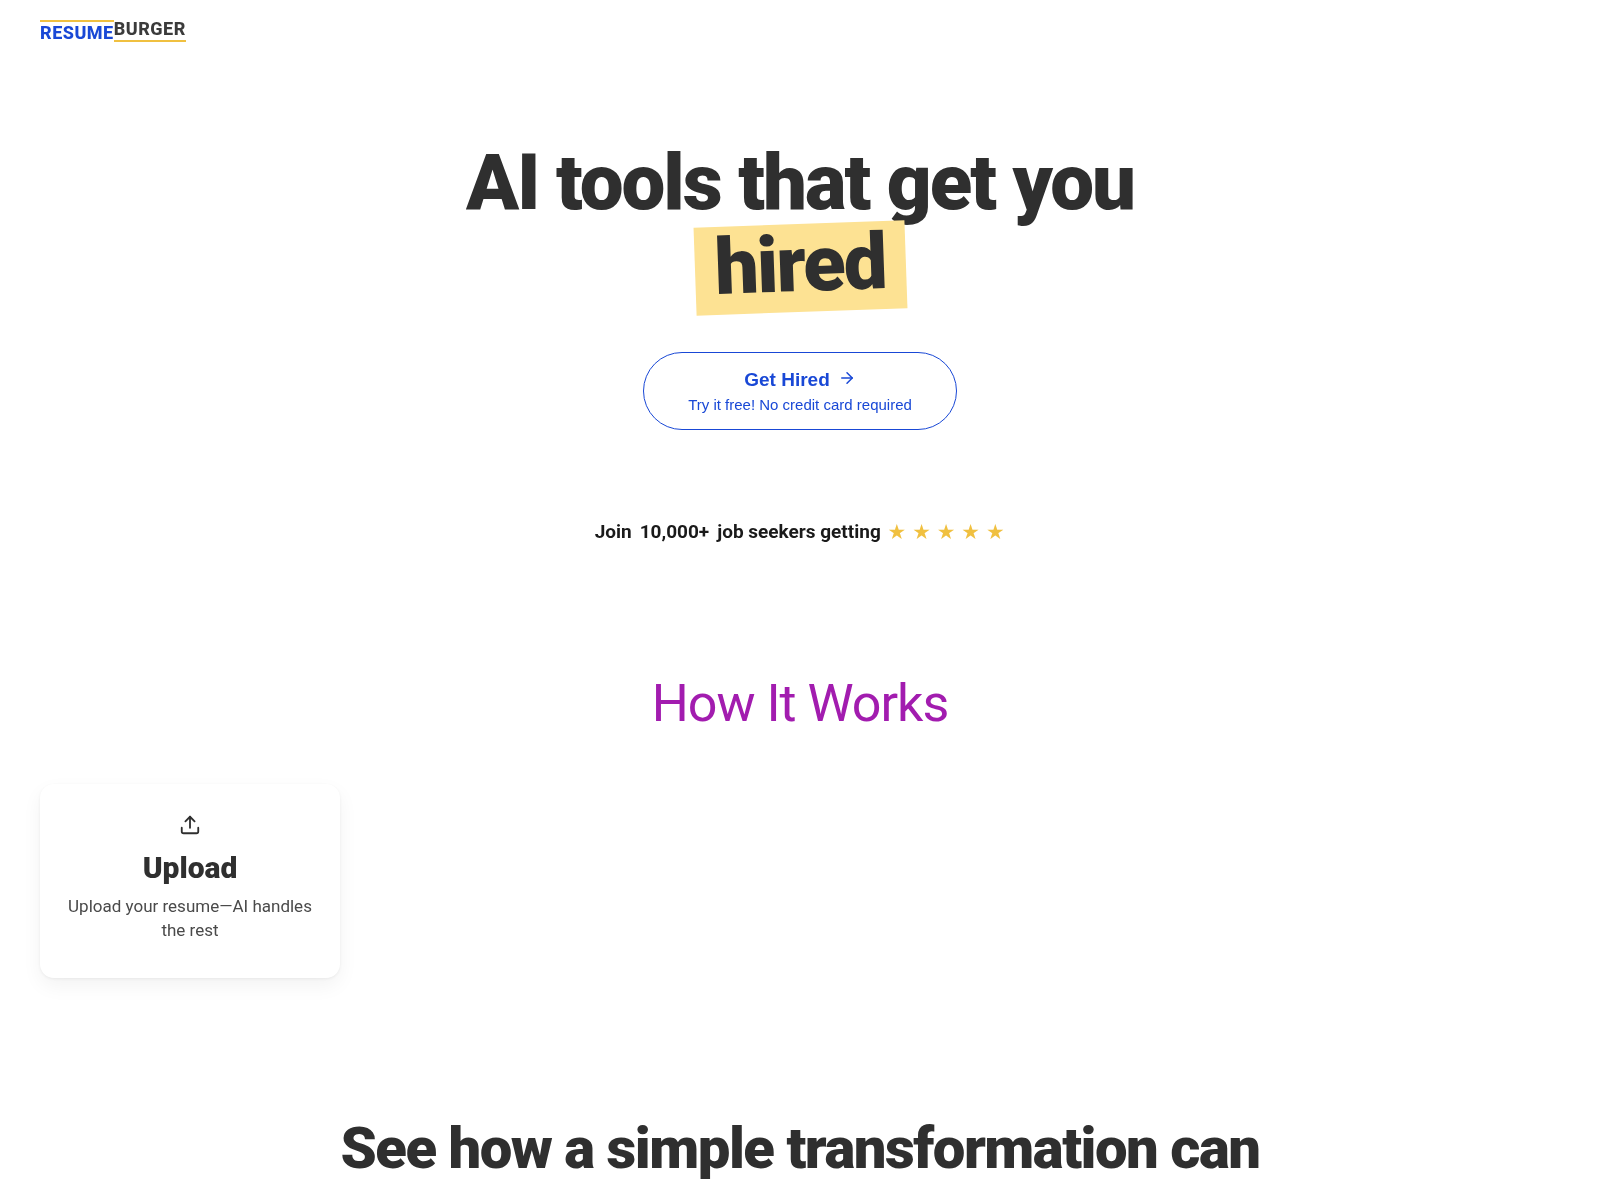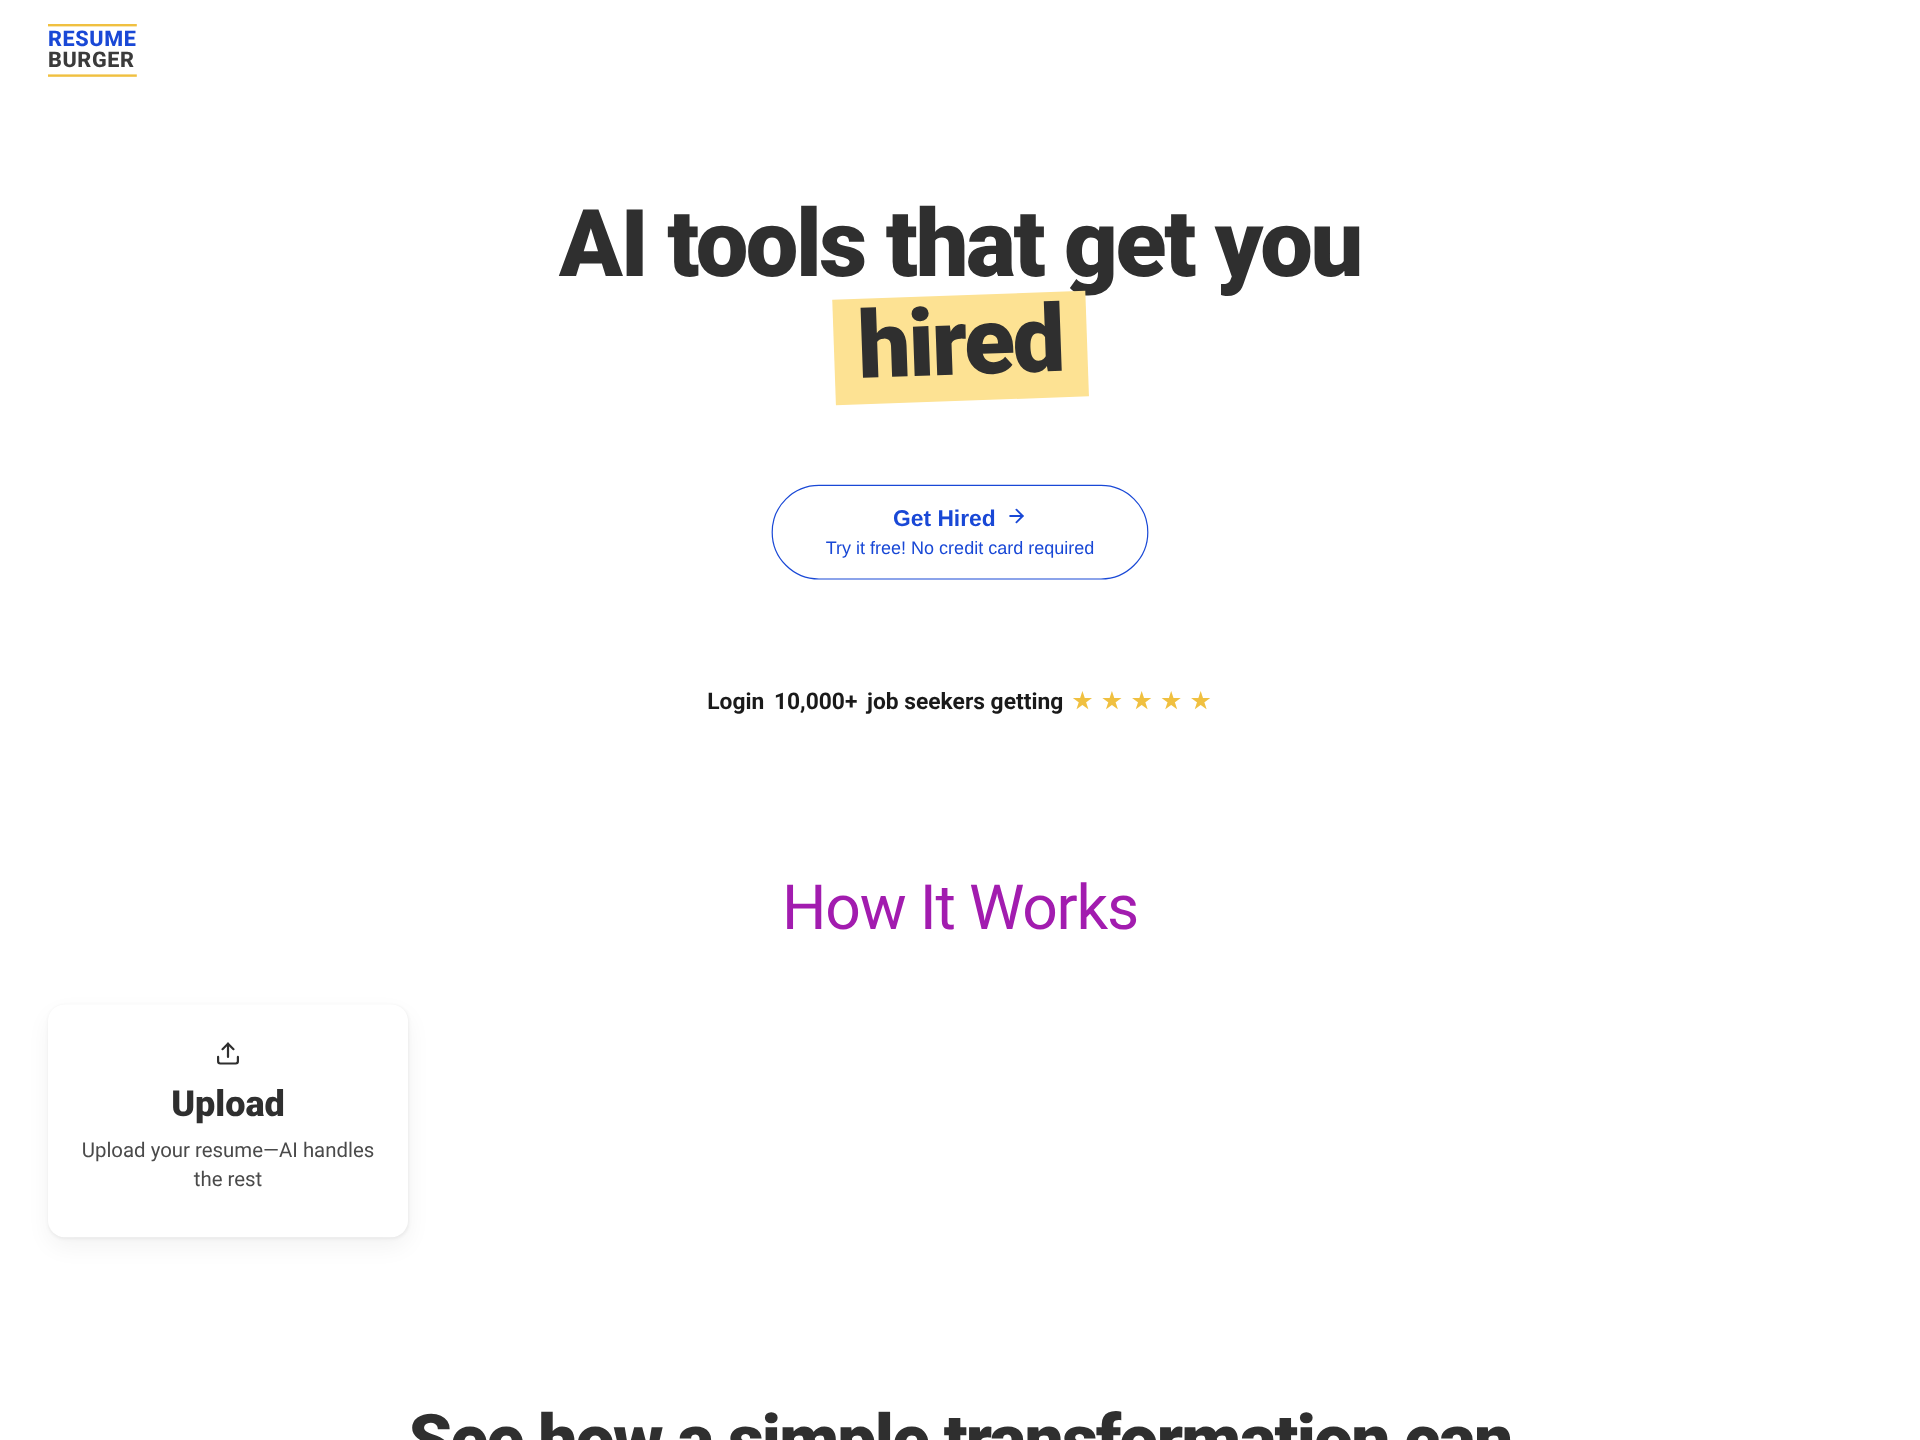--- a/index.html
+++ b/index.html
@@ -10,25 +10,26 @@
       width: 1600px;
     }
     header {
       display: flex;
       justify-content: space-between;
       align-items: center;
       padding: 20px 40px;
     }
     .logo {
       display: flex;
-      flex-direction: column;
+      flex-direction: row;
       line-height: 1;
       font-weight: 800;
       font-size: 18px;
       letter-spacing: 0.5px;
+      align-items: flex-end;
     }
     .logo-top {
       color: #1948d6;
       border-top: 2px solid #f0c040;
       padding-top: 2px;
     }
     .logo-bottom {
       color: #3b3b3b;
       border-bottom: 2px solid #f0c040;
       padding-bottom: 2px;
@@ -63,21 +64,21 @@
       color: #2f2f2f;
       letter-spacing: -2px;
     }
     .highlight {
       display: inline-block;
       background: #fde293;
       padding: 0 20px 6px 20px;
       transform: rotate(-2deg);
     }
     .cta-btn {
-      margin-top: 70px;
+      margin-top: 40px;
       display: inline-flex;
       flex-direction: column;
       align-items: center;
       gap: 4px;
       border: 1.5px solid #1948d6;
       border-radius: 999px;
       padding: 16px 44px;
       background: #fff;
       cursor: pointer;
     }
@@ -178,21 +179,21 @@
         <svg width="18" height="18" viewBox="0 0 24 24" fill="none" stroke="currentColor" stroke-width="2" stroke-linecap="round" stroke-linejoin="round">
             <line x1="5" y1="12" x2="19" y2="12"></line>
             <polyline points="12 5 19 12 12 19"></polyline>
           </svg>
       </span>
     </span>
     <span class="cta-sub">Try it free! No credit card required</span>
   </button>
 
   <div class="social-proof">
-    <span>Login</span>
+    <span>Join</span>
     <span>10,000+</span>
     <span>job seekers getting</span>
     <span class="stars">★ ★ ★ ★ ★</span>
   </div>
 </section>
 
 <section class="how-it-works">
   <h2>How It Works</h2>
   <div class="cards">
     <div class="card">

